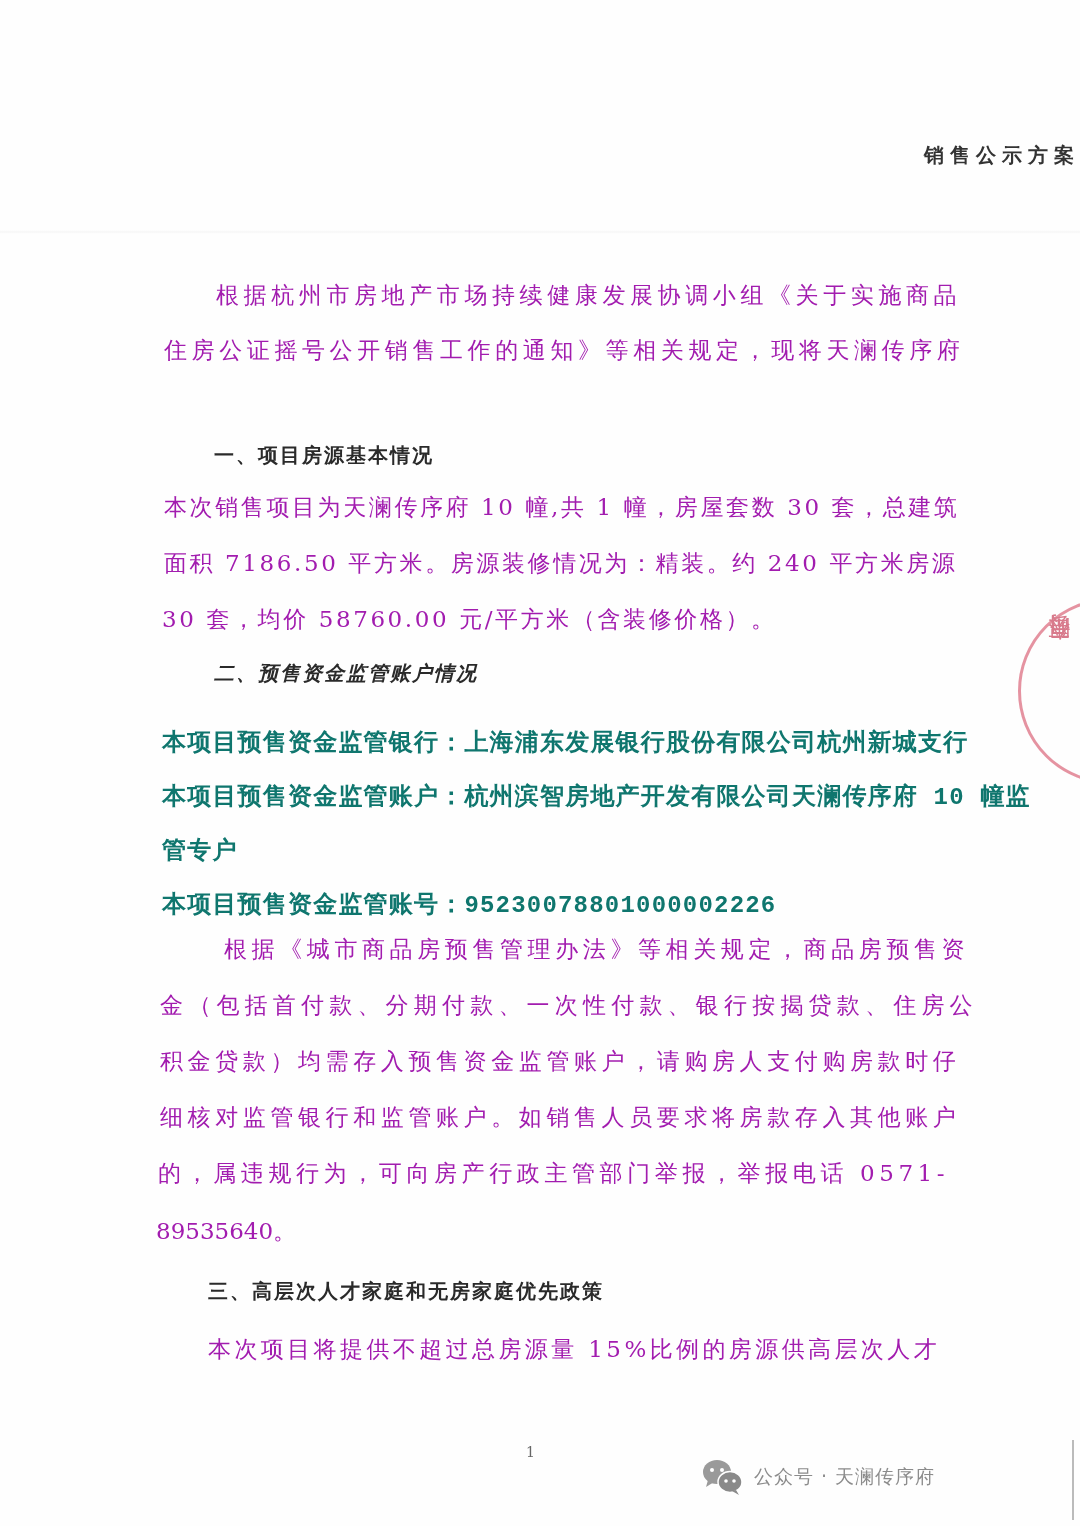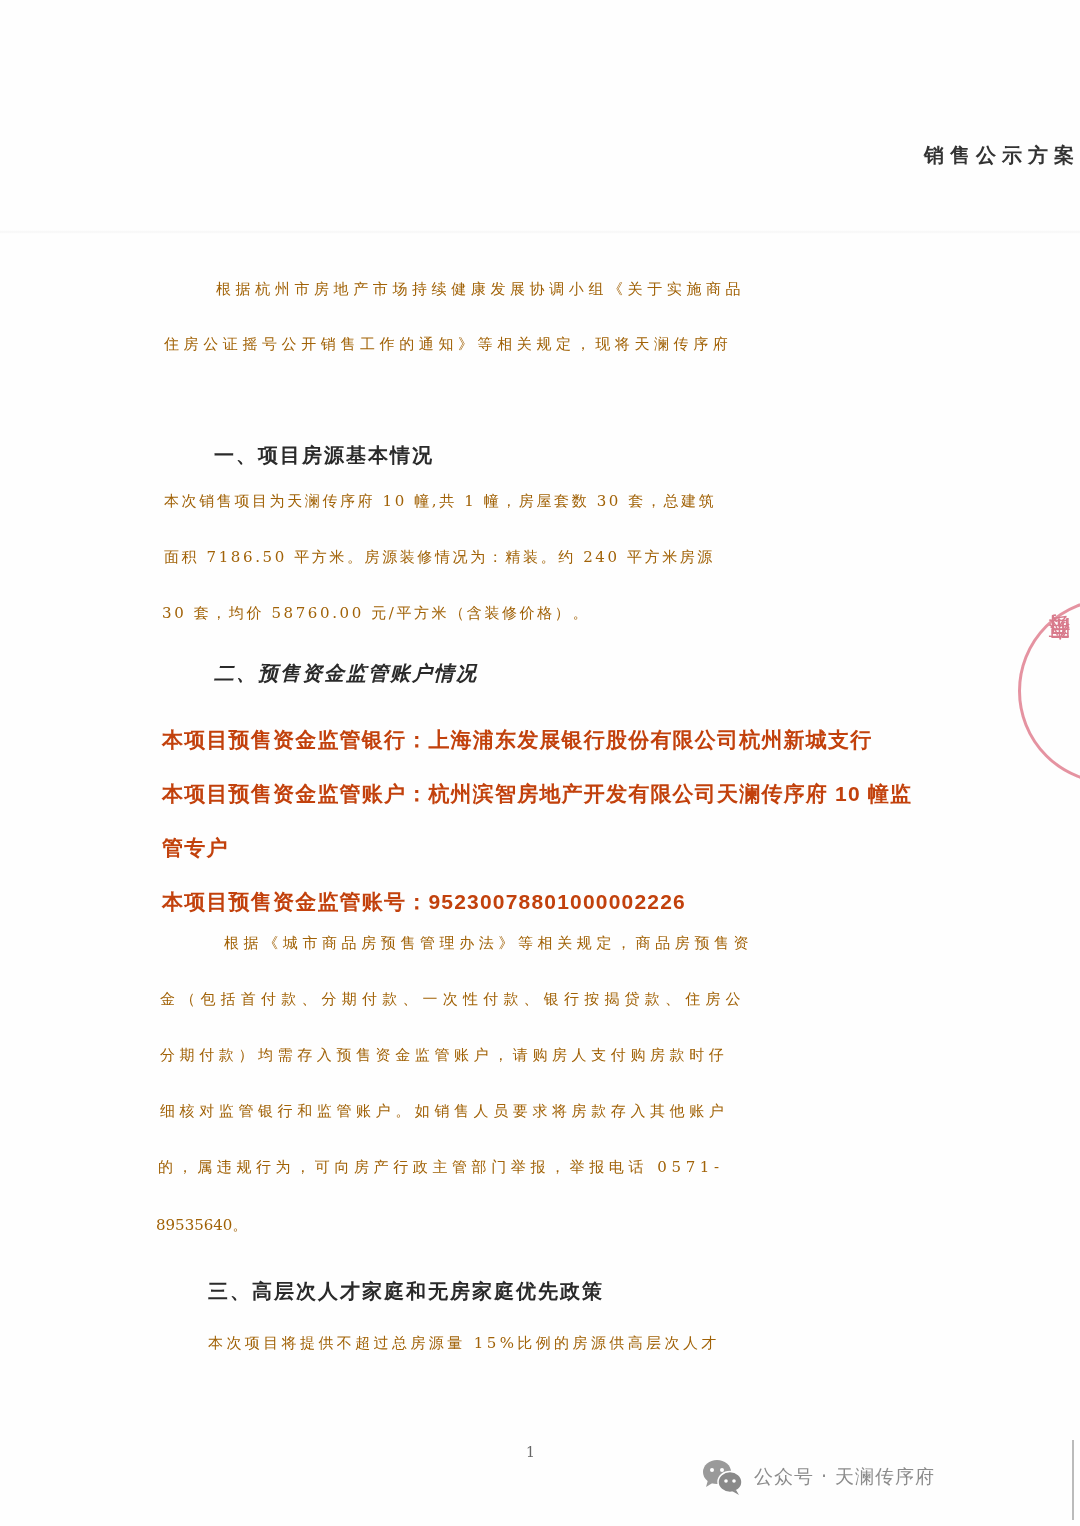--- a/index.html
+++ b/index.html
@@ -4,26 +4,26 @@
 <style>
   html, body { margin: 0; padding: 0; background: #ffffff; }
   body { width: 1080px; height: 1526px; position: relative; overflow: hidden;
          font-family: "DejaVu Serif", "Liberation Serif", serif; color: #2b2b2b; }
   .page { position: absolute; left: 0; top: 0; width: 1080px; height: 1526px; background: #fefefe; }
   .title { position: absolute; top: 142px; left: 0; width: 1080px; text-align: right;
            font-family: "DejaVu Sans", "Liberation Sans", sans-serif; font-weight: bold;
            font-size: 20px; letter-spacing: 6px; color: #333; }
   .scanline { position: absolute; top: 230px; left: 0; width: 1080px; height: 4px;
               background: linear-gradient(#fff, #f6f6f6, #fff); }
-  .line { position: absolute; white-space: nowrap; font-size: 15px; color: #a16207; }
+  .line { position: absolute; white-space: nowrap; font-size: 23px; color: #a21caf; }
   .spaced { letter-spacing: 4.6px; }
   .heading { font-family: "DejaVu Sans", "Liberation Sans", sans-serif; font-weight: bold;
              font-size: 20px; color: #2a2a2a; letter-spacing: 2px; }
-  .boldline { font-family: Liberation Sans, sans-serif; font-weight: bold;
-              font-size: 21px; color: #c2410c; letter-spacing: 1.2px; }
+  .boldline { font-family: Liberation Mono, monospace; font-weight: bold;
+              font-size: 24px; color: #0f766e; letter-spacing: 1.2px; }
   .pagenum { position: absolute; top: 1444px; left: 526px; font-size: 14px; color: #666; }
   .watermark { position: absolute; top: 1458px; left: 702px; display: flex; align-items: center;
                font-family: "DejaVu Sans", "Liberation Sans", sans-serif; font-size: 19px;
                color: #8c8c8c; letter-spacing: 1px; }
   .wm-icon { width: 42px; height: 38px; margin-right: 10px; position: relative; }
   .stamp { position: absolute; top: 598px; left: 1018px; width: 180px; height: 180px;
            border: 3px solid #e08090; border-radius: 50%; opacity: 0.85; }
   .stamp-text { position: absolute; top: 650px; left: 1044px; writing-mode: vertical-rl;
                 font-family: "DejaVu Sans", sans-serif; font-size: 22px; color: #d87a8c;
                 transform: rotate(180deg); letter-spacing: 2px; }
@@ -46,21 +46,21 @@
   <div class="line" style="top:604px; left:162px; letter-spacing:2.6px;">30 套，均价 58760.00 元/平方米（含装修价格）。</div>
 
   <div class="line heading" style="top:660px; left:214px;font-style:italic;">二、预售资金监管账户情况</div>
   <div class="line boldline" style="top:726px; left:162px;">本项目预售资金监管银行：上海浦东发展银行股份有限公司杭州新城支行</div>
   <div class="line boldline" style="top:780px; left:162px;">本项目预售资金监管账户：杭州滨智房地产开发有限公司天澜传序府 10 幢监</div>
   <div class="line boldline" style="top:834px; left:162px;">管专户</div>
   <div class="line boldline" style="top:888px; left:162px;">本项目预售资金监管账号：95230078801000002226</div>
 
   <div class="line spaced" style="top:990px; left:160px; letter-spacing:5.2px;">金（包括首付款、分期付款、一次性付款、银行按揭贷款、住房公</div>
   <div class="line spaced" style="top:934px; left:224px;">根据《城市商品房预售管理办法》等相关规定，商品房预售资</div>
-  <div class="line spaced" style="top:1046px; left:160px;">分期付款）均需存入预售资金监管账户，请购房人支付购房款时仔</div>
+  <div class="line spaced" style="top:1046px; left:160px;">积金贷款）均需存入预售资金监管账户，请购房人支付购房款时仔</div>
   <div class="line spaced" style="top:1102px; left:160px;">细核对监管银行和监管账户。如销售人员要求将房款存入其他账户</div>
   <div class="line spaced" style="top:1158px; left:158px;">的，属违规行为，可向房产行政主管部门举报，举报电话 0571-</div>
   <div class="line" style="top:1216px; left:156px;">89535640。</div>
 
   <div class="line heading" style="top:1278px; left:208px;">三、高层次人才家庭和无房家庭优先政策</div>
   <div class="line spaced" style="top:1334px; left:208px; letter-spacing:3.4px;">本次项目将提供不超过总房源量 15%比例的房源供高层次人才</div>
 
   <div class="stamp"></div>
   <div class="stamp-text">有限公司</div>
 

